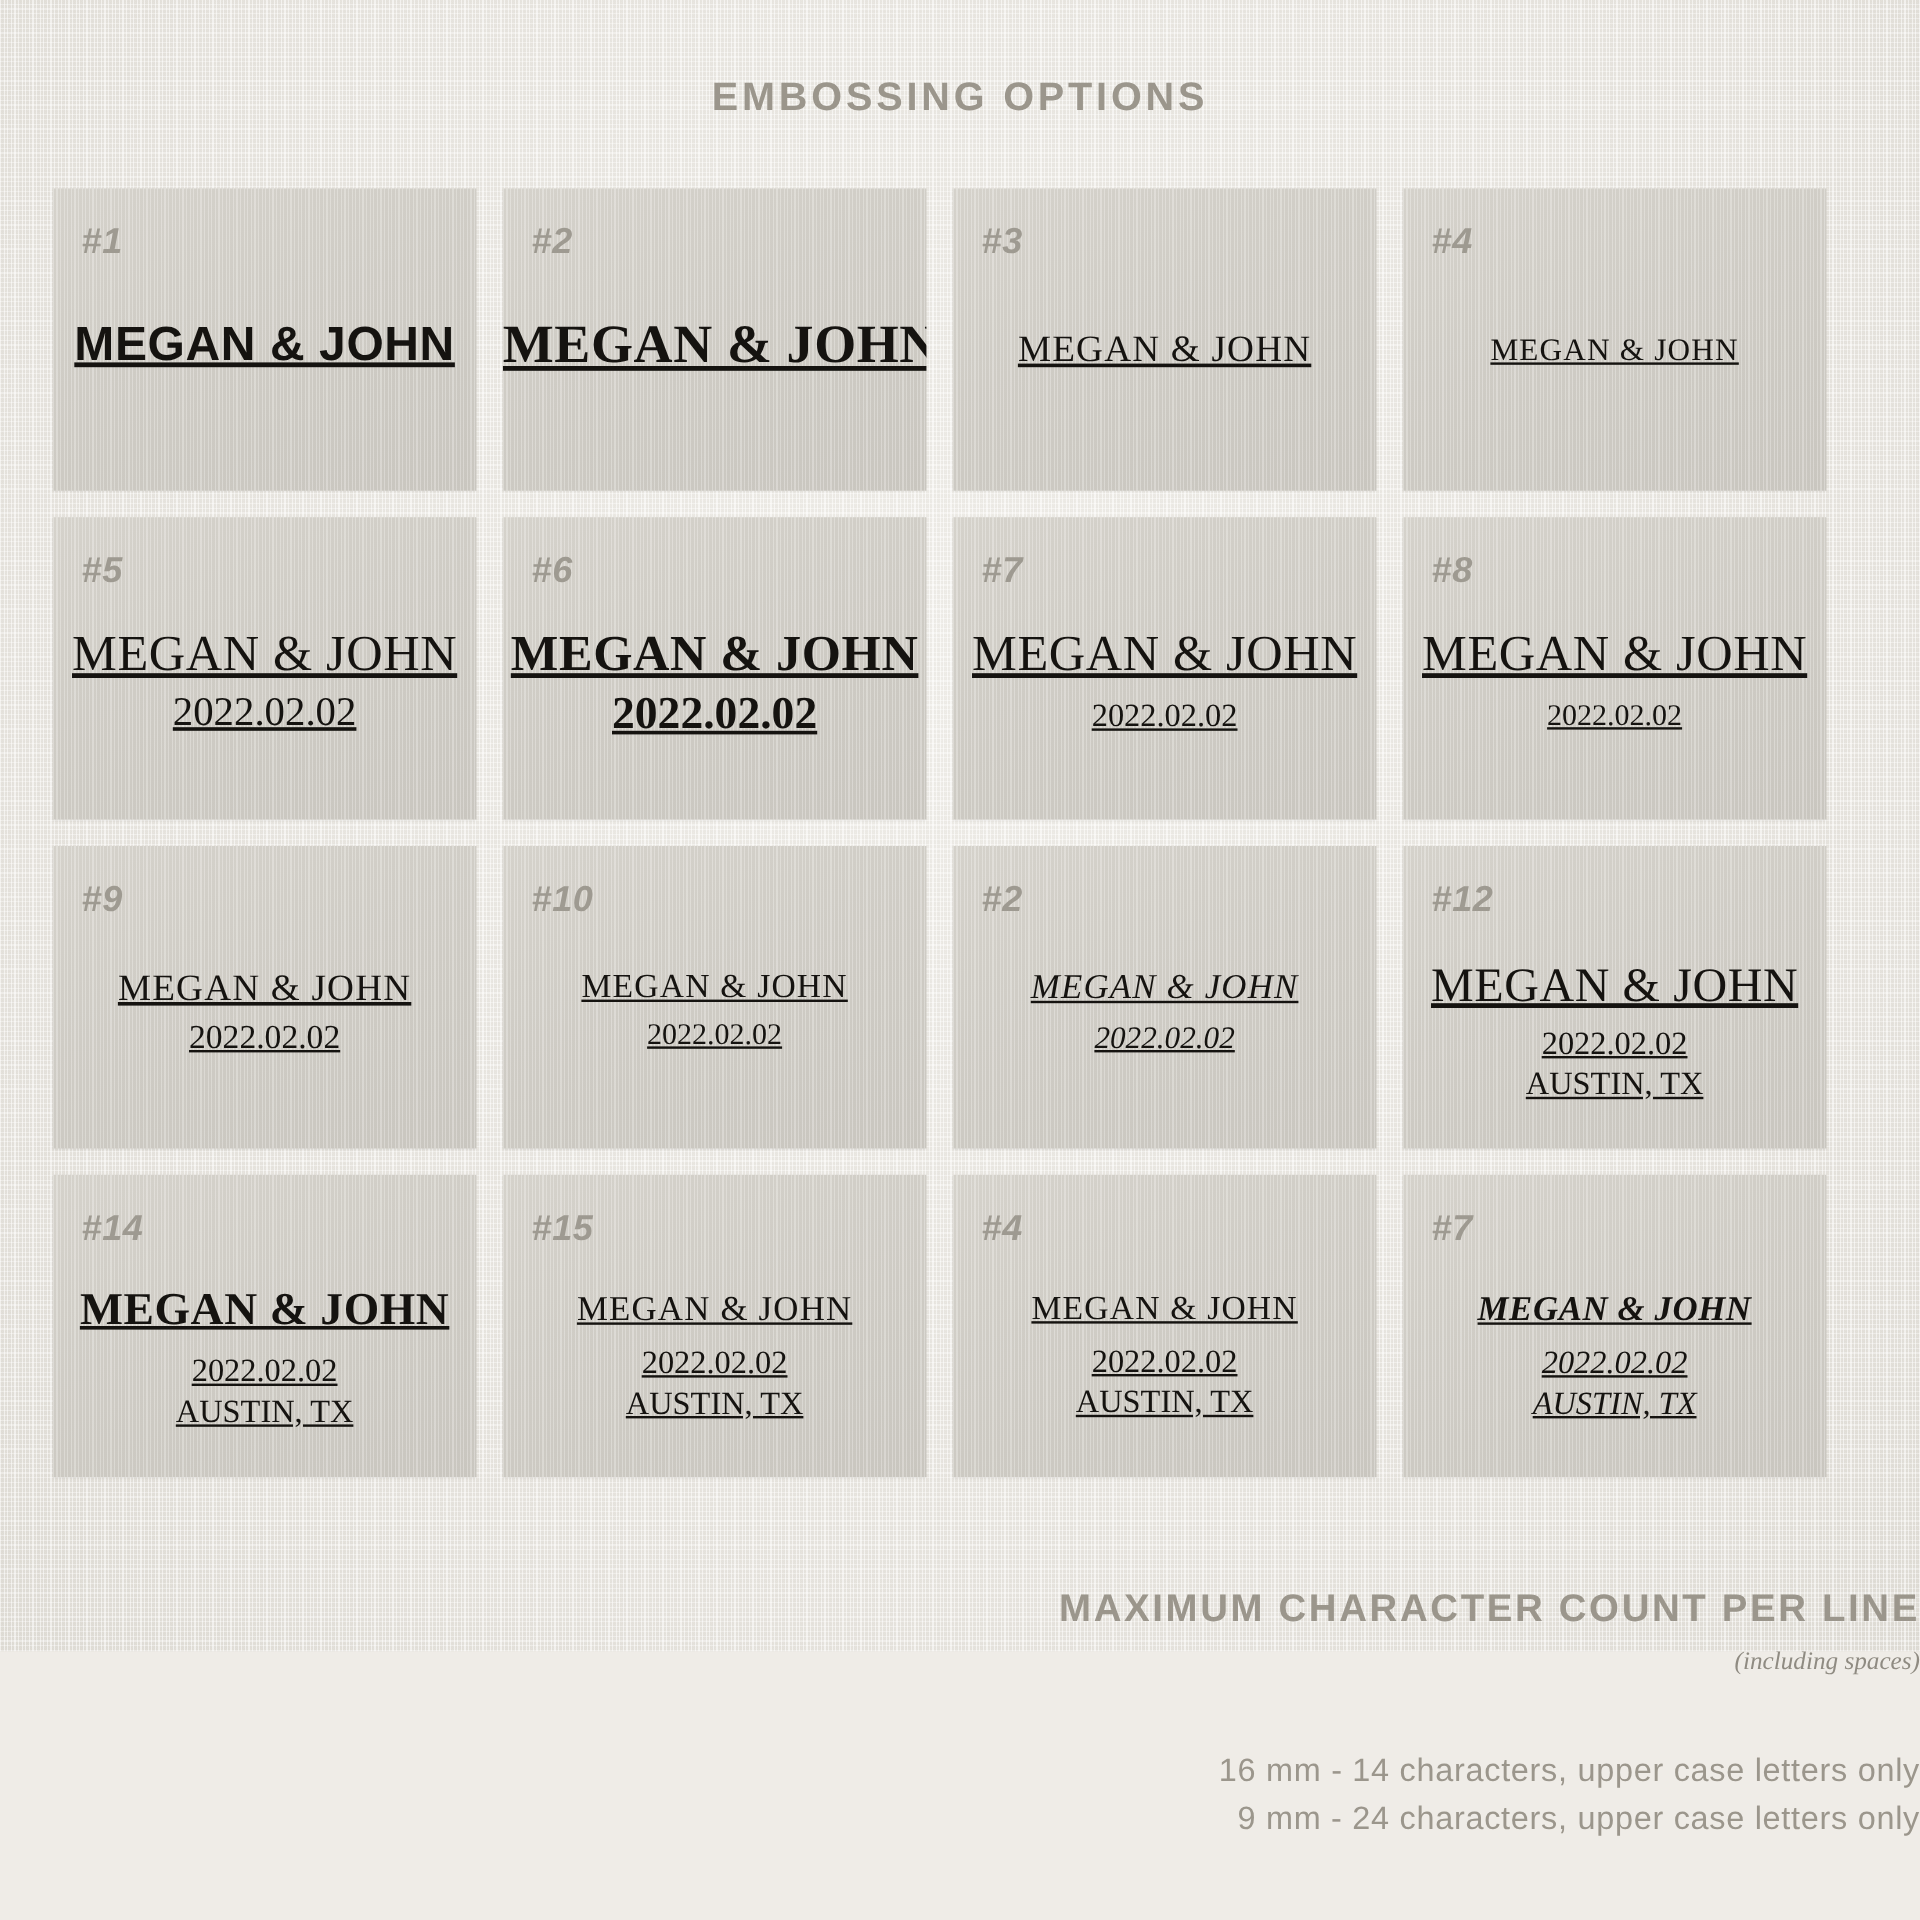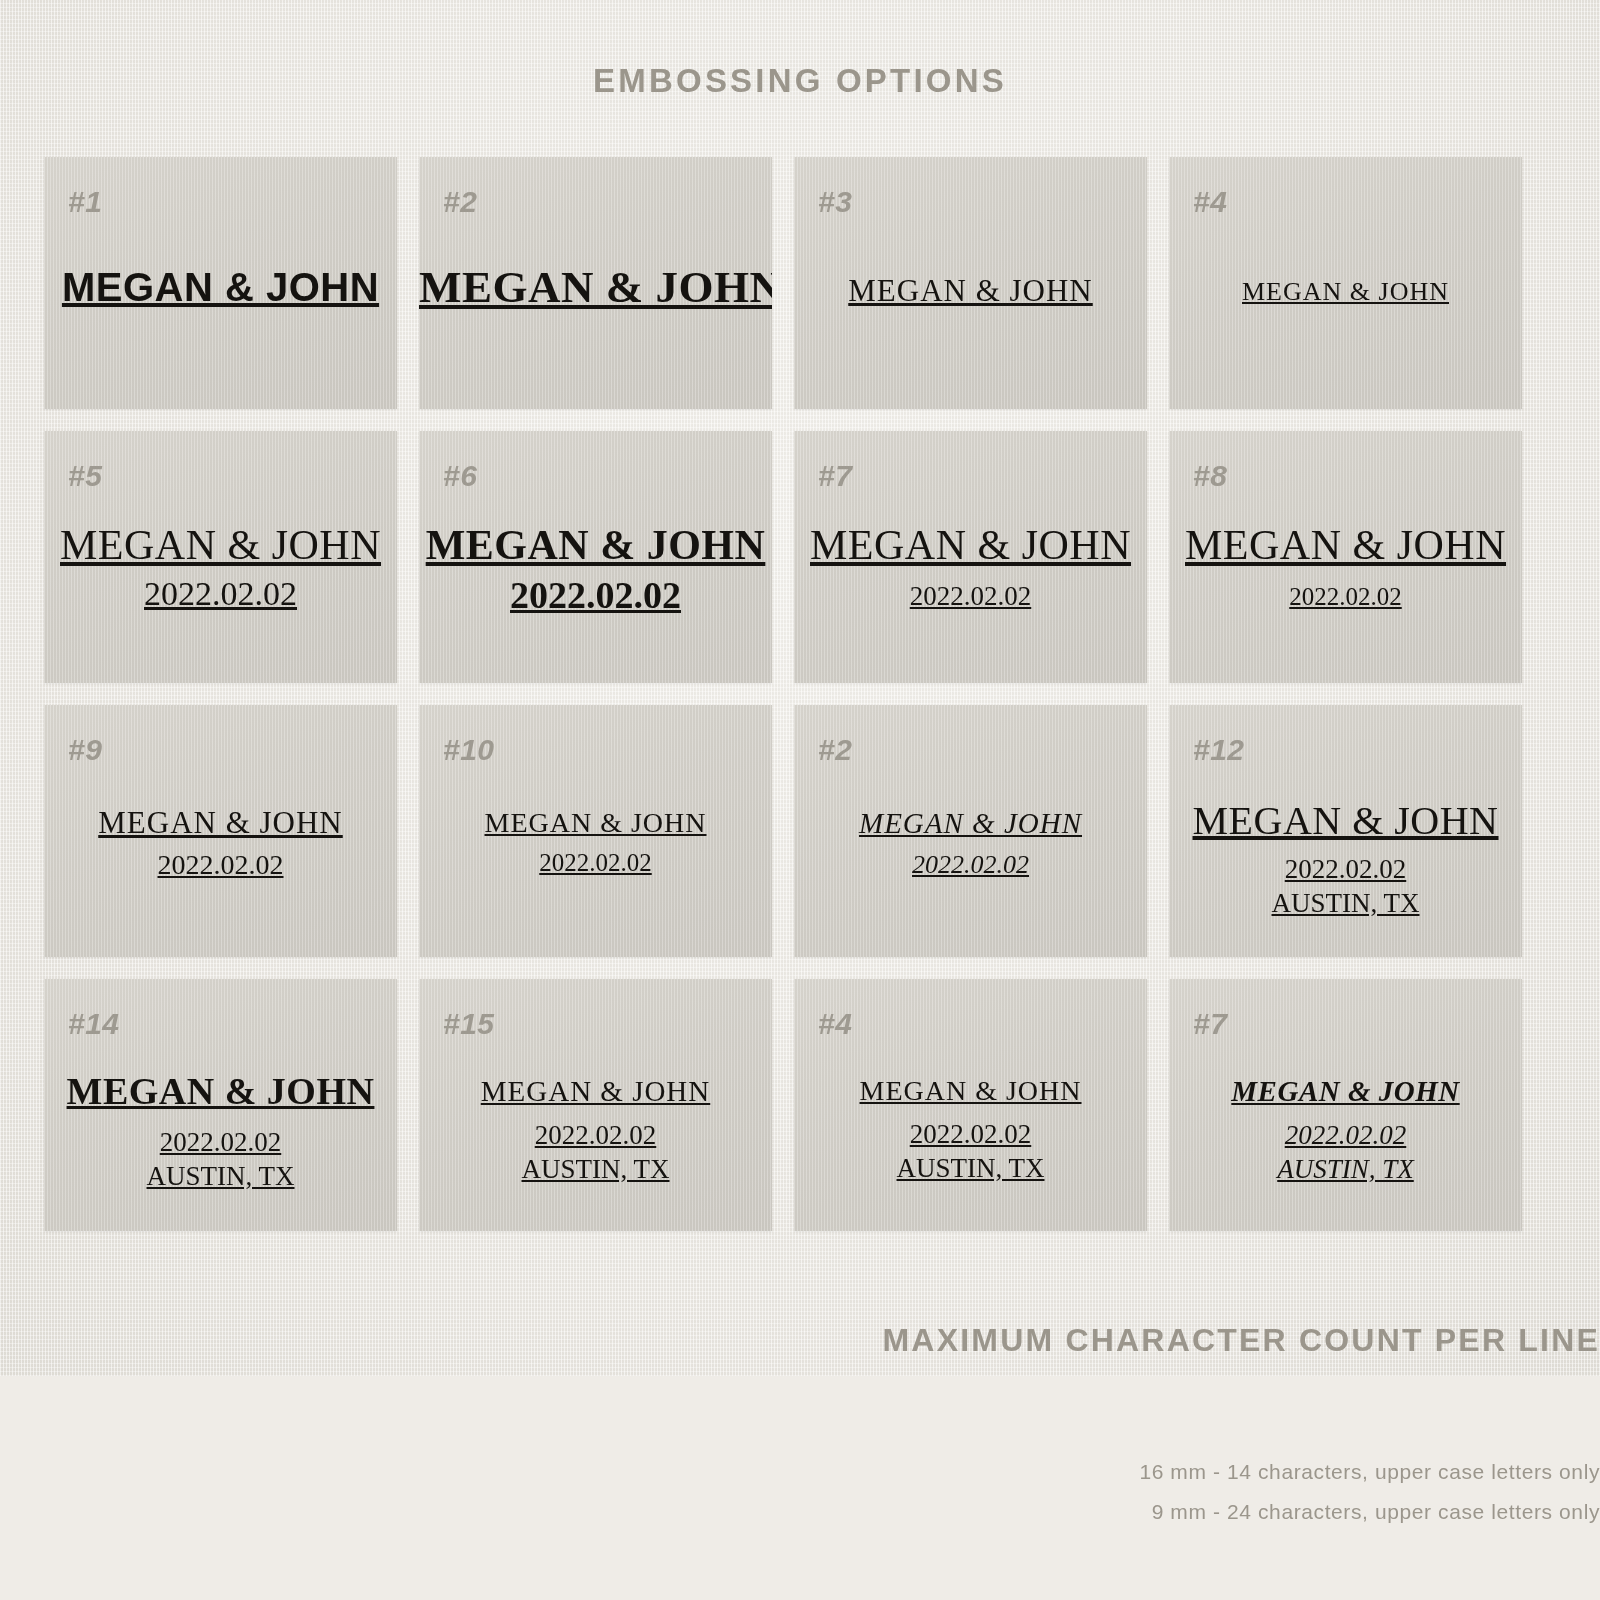--- a/index.html
+++ b/index.html
@@ -104,21 +104,21 @@
   .footer-sub {
     top: 1372px;
     font-size: 21px;
     font-style: italic;
     color: #8f8b82;
     font-family: "Liberation Serif", serif;
   }
   .footer-note1 { top: 1460px; }
   .footer-note2 { top: 1500px; }
   .footer-note1, .footer-note2 {
-    font-size: 21px;
+    font-size: 27px;
     color: #9b968c;
     letter-spacing: 0.6px;
   }
 </style>
 </head>
 <body>
 
 <div class="page">
   <div class="paper-texture"></div>
 
@@ -251,15 +251,16 @@
       <div class="lines" style="top:96px;">
         <span class="line serif i b" style="font-size:29px;letter-spacing:0.5px;">MEGAN &amp; JOHN</span>
         <span class="line serif i" style="font-size:27px;margin-top:12px;">2022.02.02</span>
         <span class="line serif i" style="font-size:27px;margin-top:3px;">AUSTIN, TX</span>
       </div>
     </div>
 
   </div>
 
   <div class="footer footer-title">MAXIMUM CHARACTER COUNT PER LINE</div>
+  <div class="footer footer-sub">(including spaces)</div>
   <div class="footer footer-note1">16 mm - 14 characters, upper case letters only</div>
   <div class="footer footer-note2">9 mm - 24 characters, upper case letters only</div>
 </div>
 
 </body></html>

